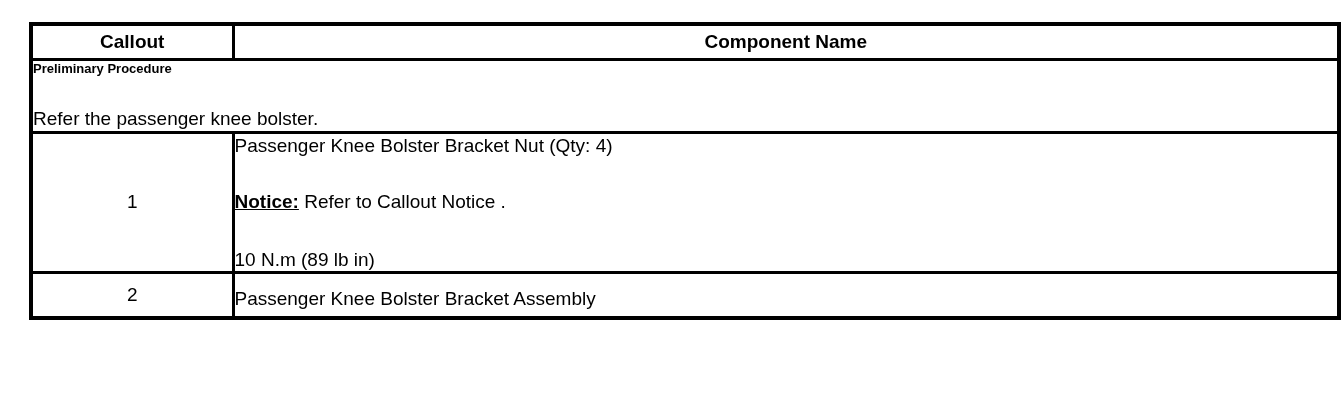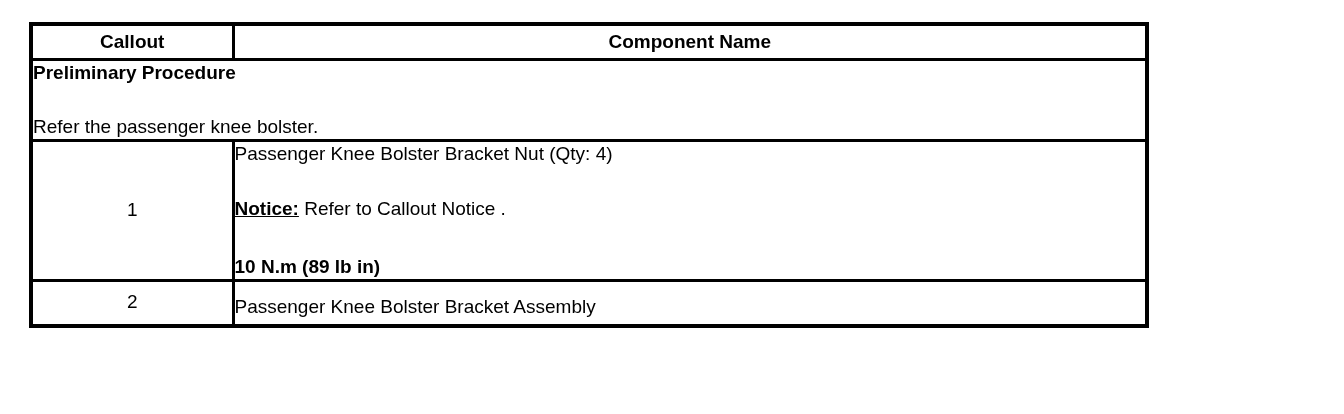--- a/index.html
+++ b/index.html
@@ -21,21 +21,21 @@
     position: relative;
     width: 1344px;
     height: 414px;
     background: #ffffff;
   }
 
   .parts-table {
     position: absolute;
     left: 29px;
     top: 22px;
-    width: 1120px;
+    width: 1312px;
     border-collapse: collapse;
     table-layout: fixed;
     background: #ffffff;
     border: 4px solid #000000;
   }
 
   .parts-table td,
   .parts-table th {
     border: 3px solid #000000;
     padding: 0;
@@ -59,21 +59,21 @@
 
   
   .prelim-cell {
     padding: 8px 6px 10px 6px;
     text-align: left;
     font-size: 19px;
     line-height: 1.2;
   }
   .prelim-title {
     font-weight: bold;
-    font-size: 19px;
+    font-size: 13px;
     line-height: 1.25;
   }
   .prelim-gap {
     height: 30px;
   }
   .prelim-text {
     font-weight: normal;
     font-size: 19px;
     line-height: 1.25;
   }
@@ -103,21 +103,21 @@
     padding-bottom: 5px;
   }
 
   .line {
     font-size: 19px;
     line-height: 1.25;
     font-weight: normal;
     white-space: pre-wrap;
   }
   .line.bold {
-    font-weight: bold;
+    font-weight: normal;
   }
   .line-gap {
     height: 32px;
   }
   .line-gap.tall {
     height: 34px;
   }
   .label-bold {
     font-weight: bold;
     text-decoration: underline;

